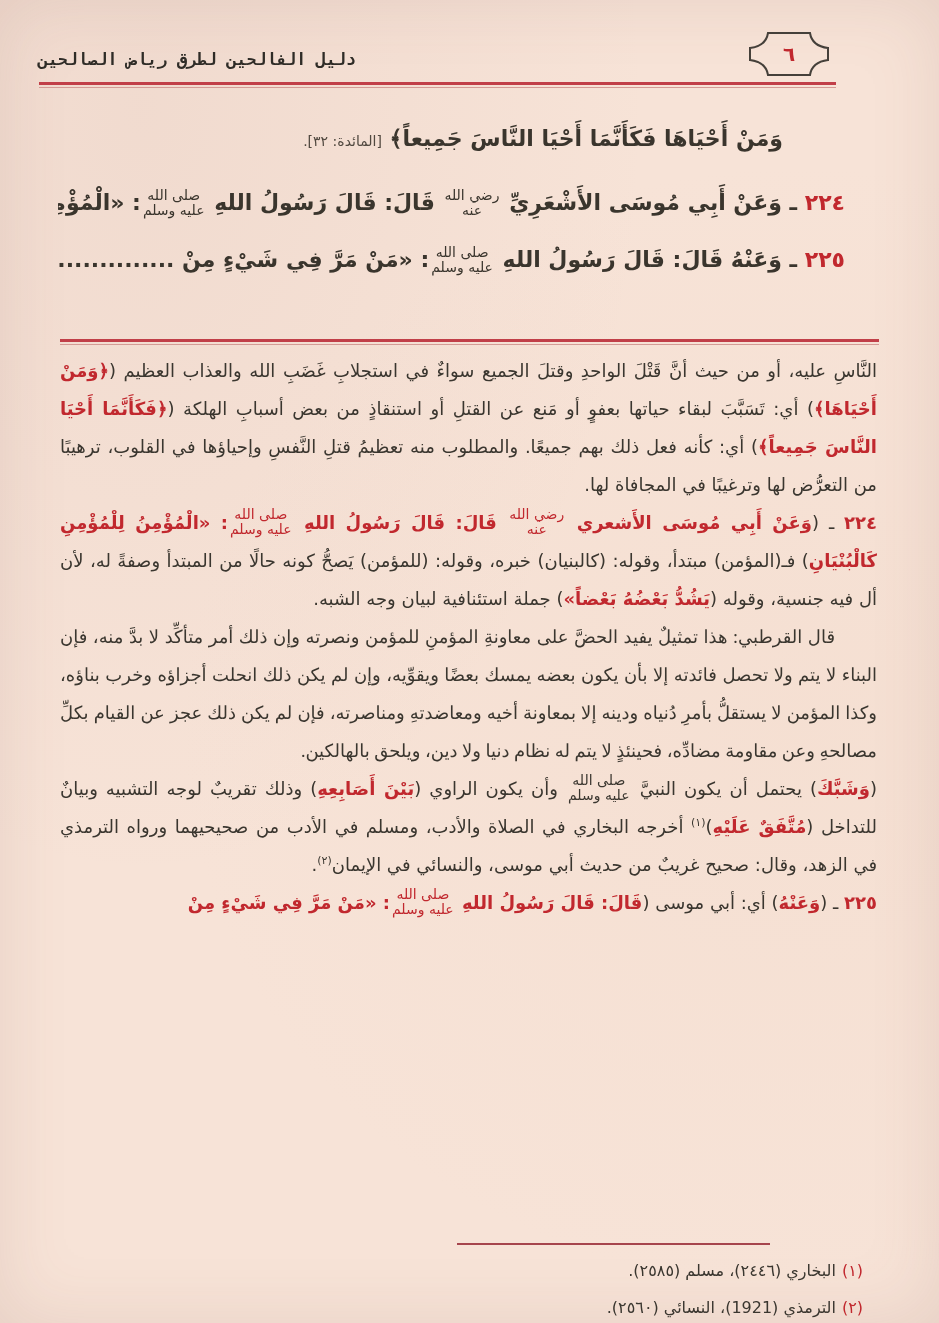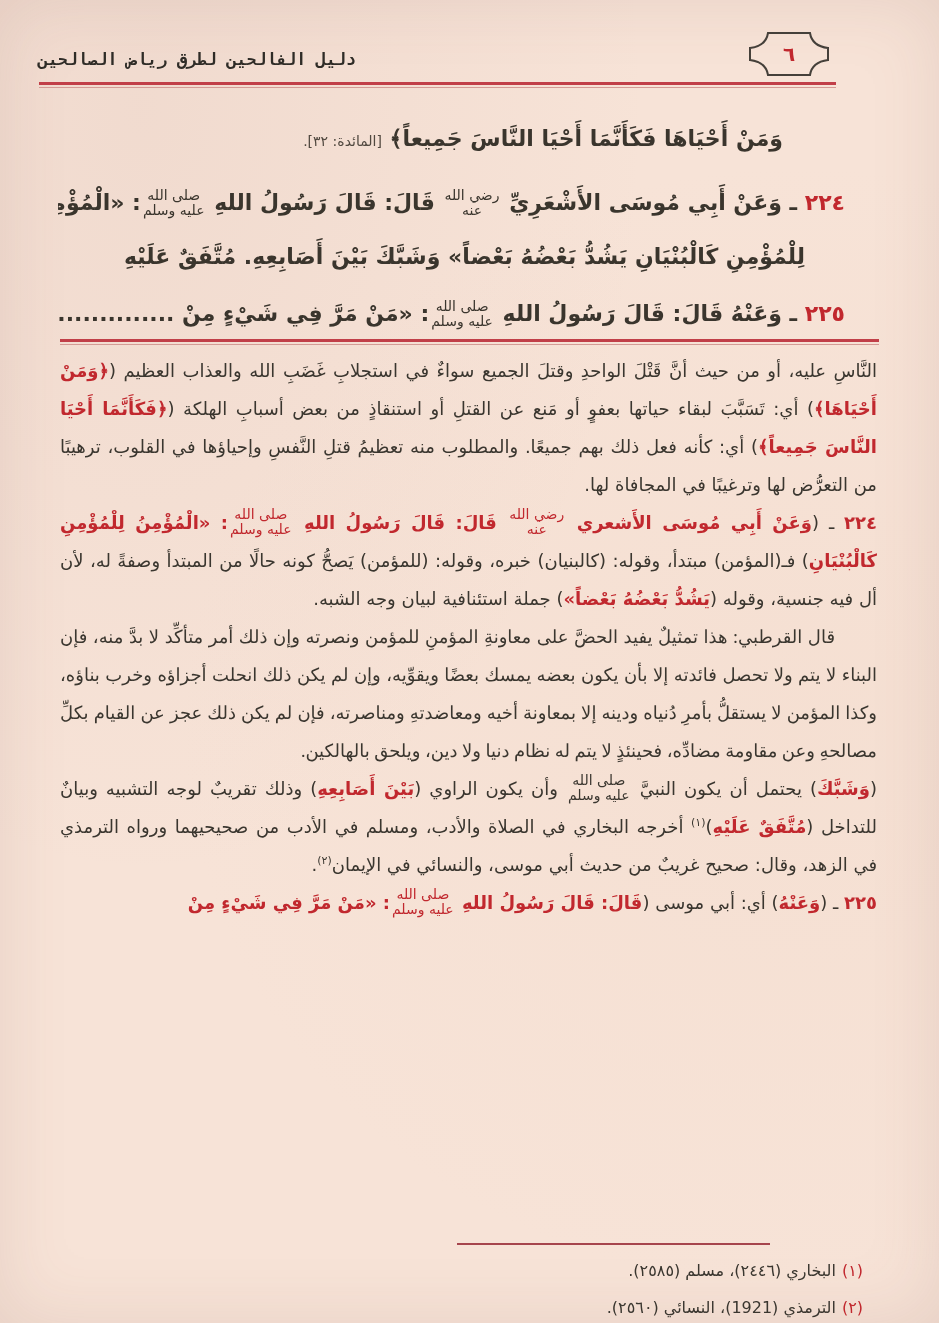--- a/index.html
+++ b/index.html
@@ -62,21 +62,20 @@
   </div>
 
   <div class="header-rule" data-name="header-rule">
     <div class="rule-thick" data-name="header-rule-thick"></div>
     <div class="rule-thin" data-name="header-rule-thin"></div>
   </div>
 
   <div class="matn" data-name="matn-block">
       <div class="matn-line" data-name="quran-verse-line"><span class="" data-name="text-segment">وَمَنْ أَحْيَاهَا فَكَأَنَّمَا أَحْيَا النَّاسَ جَمِيعاً﴾ </span><span class="ref" data-name="text-segment">[المائدة: ٣٢].</span></div>
       <div class="matn-line" data-name="hadith-224-line-1"><span class="red" data-name="text-segment">٢٢٤</span><span class="" data-name="text-segment"> ـ وَعَنْ أَبِي مُوسَى الأَشْعَرِيِّ </span><span class="honorific" data-name="honorific-radiallahu-anhu"><span class="hl" data-name="honorific-line">رضي الله</span><span class="hl" data-name="honorific-line">عنه</span></span><span class="" data-name="text-segment"> قَالَ: قَالَ رَسُولُ اللهِ </span><span class="honorific" data-name="honorific-sallallahu-alayhi-wasallam"><span class="hl" data-name="honorific-line">صلى الله</span><span class="hl" data-name="honorific-line">عليه وسلم</span></span><span class="" data-name="text-segment">: «الْمُؤْمِنُ</span></div>
-      <div class="matn-line" data-name="hadith-224-line-2"><span class="" data-name="text-segment">لِلْمُؤْمِنِ كَالْبُنْيَانِ يَشُدُّ بَعْضُهُ بَعْضاً» وَشَبَّكَ بَيْنَ أَصَابِعِهِ. مُتَّفَقٌ عَلَيْهِ</span></div>
       <div class="matn-line" data-name="hadith-225-line-1"><span class="red" data-name="text-segment">٢٢٥</span><span class="" data-name="text-segment"> ـ وَعَنْهُ قَالَ: قَالَ رَسُولُ اللهِ </span><span class="honorific" data-name="honorific-sallallahu-alayhi-wasallam"><span class="hl" data-name="honorific-line">صلى الله</span><span class="hl" data-name="honorific-line">عليه وسلم</span></span><span class="" data-name="text-segment">: «مَنْ مَرَّ فِي شَيْءٍ مِنْ ..........................</span></div>
     </div>
 
   <div class="matn-separator" data-name="matn-commentary-separator">
     <div class="rule-thick" data-name="separator-rule-thick"></div>
     <div class="rule-thin" data-name="separator-rule-thin"></div>
   </div>
 
   <div class="commentary" data-name="commentary-block">
       <p data-name="para-tafsir-verse"><span class="" data-name="text-segment">النَّاسِ عليه، أو من حيث أنَّ قَتْلَ الواحدِ وقتلَ الجميع سواءٌ في استجلابِ غَضَبِ الله والعذاب العظيم (</span><span class="red" data-name="text-segment">﴿وَمَنْ أَحْيَاهَا﴾</span><span class="" data-name="text-segment">) أي: تَسَبَّبَ لبقاء حياتها بعفوٍ أو مَنع عن القتلِ أو استنقاذٍ من بعض أسبابِ الهلكة (</span><span class="red" data-name="text-segment">﴿فَكَأَنَّمَا أَحْيَا النَّاسَ جَمِيعاً﴾</span><span class="" data-name="text-segment">) أي: كأنه فعل ذلك بهم جميعًا. والمطلوب منه تعظيمُ قتلِ النَّفسِ وإحياؤها في القلوب، ترهيبًا من التعرُّض لها وترغيبًا في المجافاة لها.</span></p>

